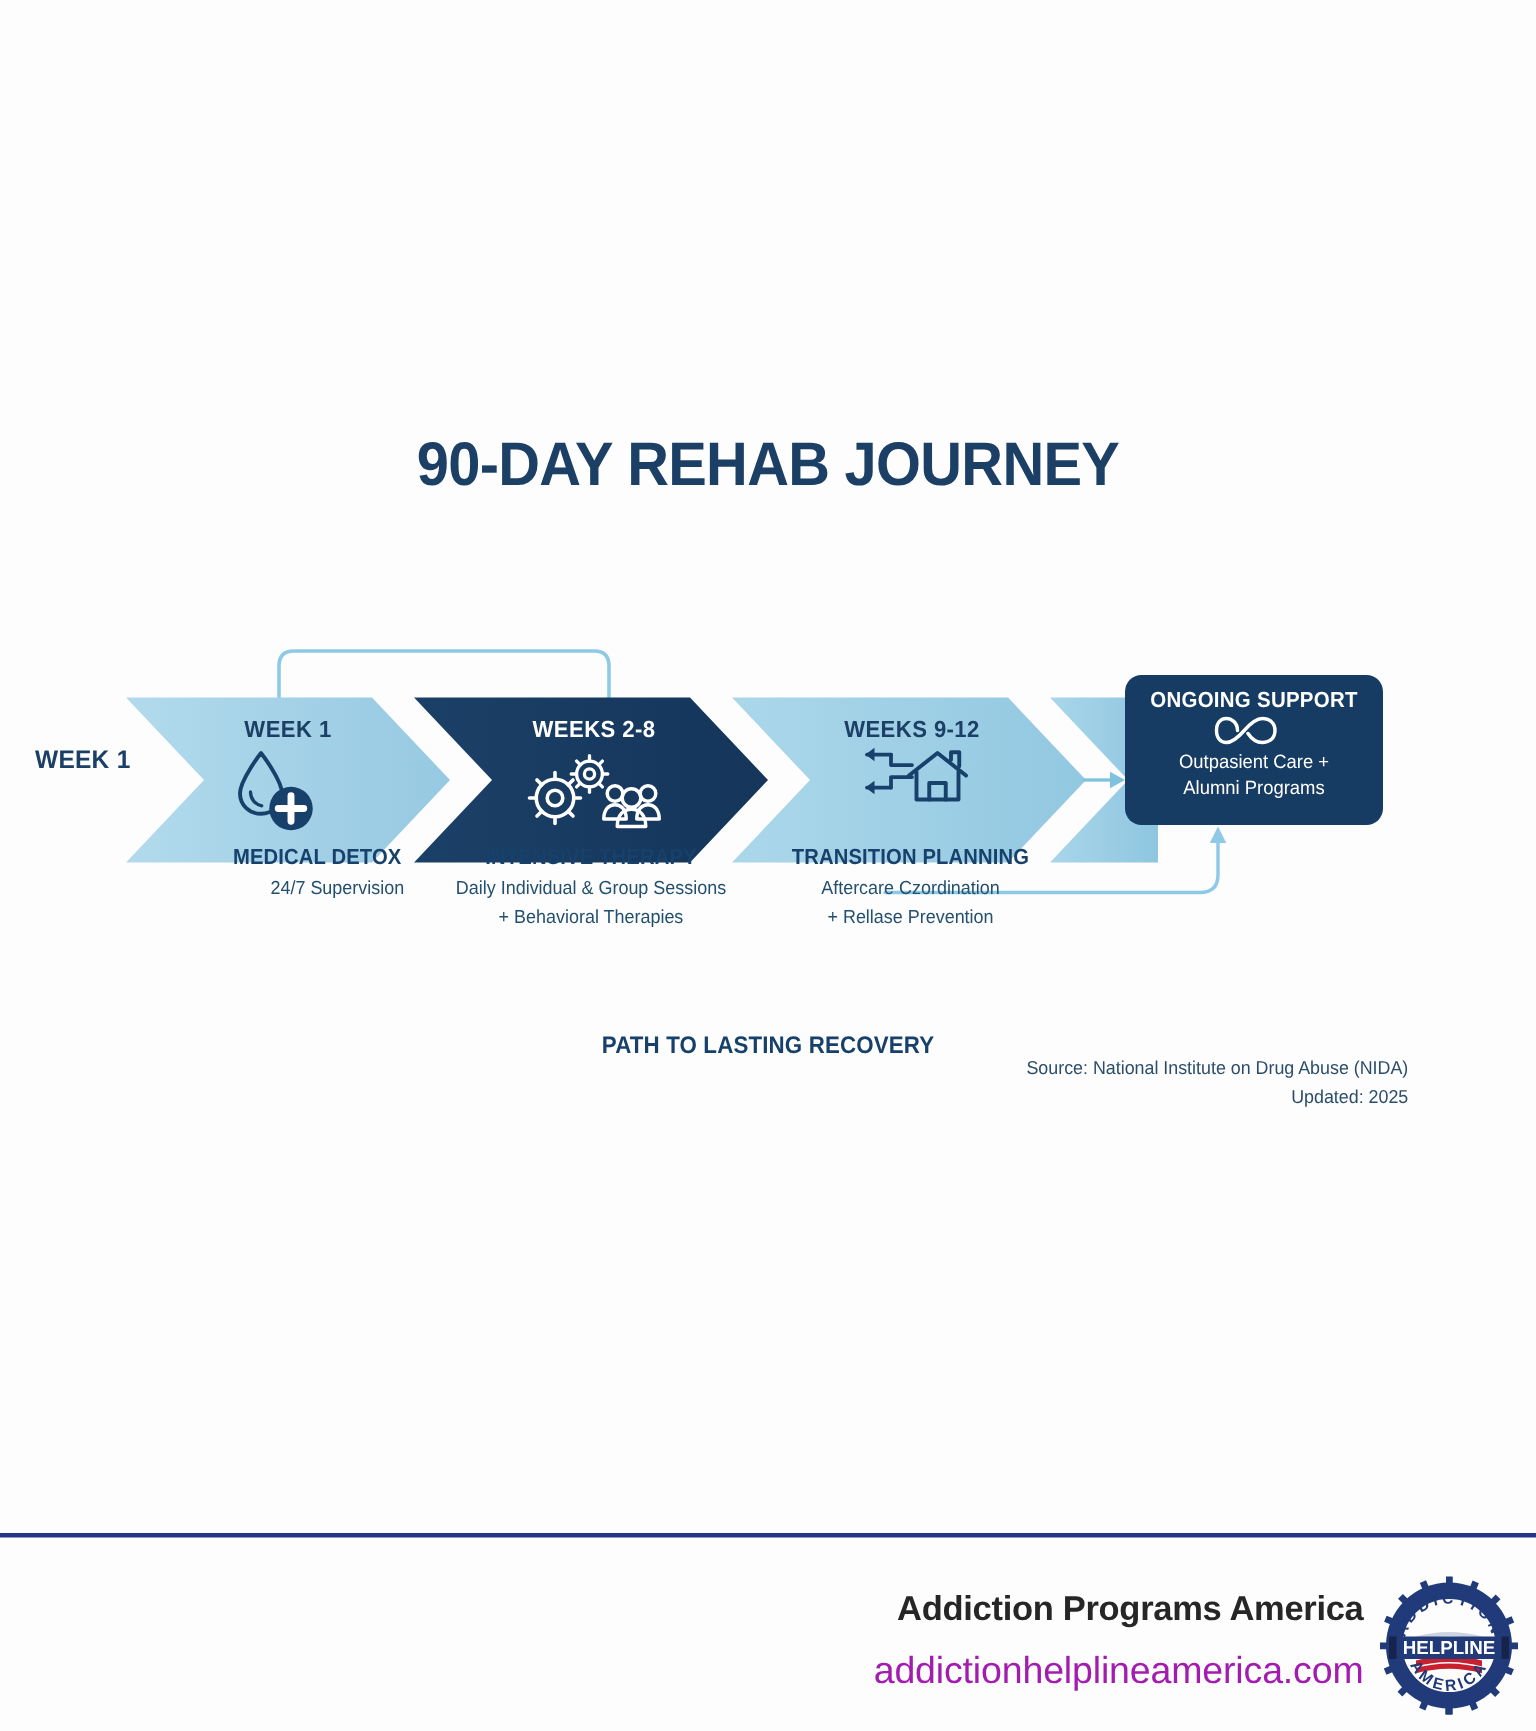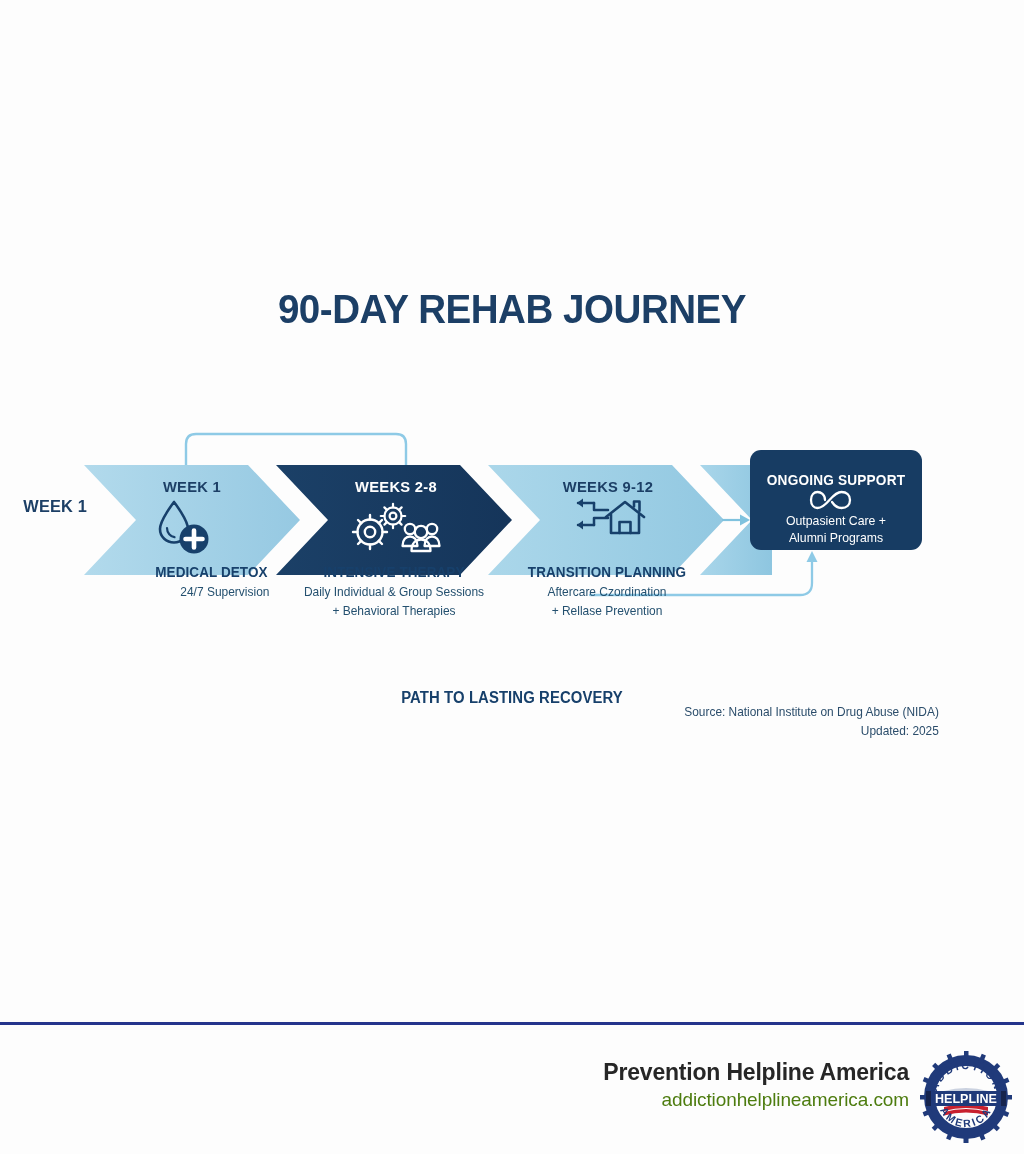--- a/index.html
+++ b/index.html
@@ -100,21 +100,21 @@
     position: absolute;
     left: 750px;
     top: 450px;
     width: 172px;
     height: 100px;
     background: #173c63;
     border-radius: 11px;
     color: #fff;
     text-align: center;
     box-sizing: border-box;
-    padding-top: 22px;
+    padding-top: 9px;
   }
   .support-card .sc-title {
     font-size: 14.5px;
     font-weight: bold;
     letter-spacing: 0.2px;
     transform: scaleX(0.94);
   }
   .support-card .sc-icon {
     height: 22px;
     margin: 1px 0 0 0;
@@ -172,23 +172,23 @@
     top: 4px;
     text-align: right;
   }
   .footer-brand {
     font-size: 23px;
     font-weight: bold;
     color: #262626;
     letter-spacing: -0.2px;
   }
   .footer-url {
-    font-size: 19px;
-    color: #4d7c0f;
-    margin-top: 3px;
+    font-size: 25px;
+    color: #a21caf;
+    margin-top: 14px;
     letter-spacing: -0.1px;
   }
   .footer-logo {
     position: absolute;
     right: 10px;
     top: -6px;
     width: 96px;
     height: 96px;
   }
 </style>
@@ -356,21 +356,21 @@
 
   <div class="tagline">PATH TO LASTING RECOVERY</div>
   <div class="source">
     <div>Source: National Institute on Drug Abuse (NIDA)</div>
     <div>Updated: 2025</div>
   </div>
 
   <div class="footer-rule"></div>
   <div class="footer">
     <div class="footer-text">
-      <div class="footer-brand">Prevention Helpline America</div>
+      <div class="footer-brand">Addiction Programs America</div>
       <div class="footer-url">addictionhelplineamerica.com</div>
     </div>
     <div class="footer-logo">
       <svg width="96" height="96" viewBox="0 0 96 96">
         <defs>
           <path id="arcTop" d="M18,50 A30,30 0 0,1 78,50" fill="none"></path>
           <path id="arcBottom" d="M20,50 A28,28 0 0,0 76,50" fill="none"></path>
         </defs>
 
         <g fill="#203a7a">

